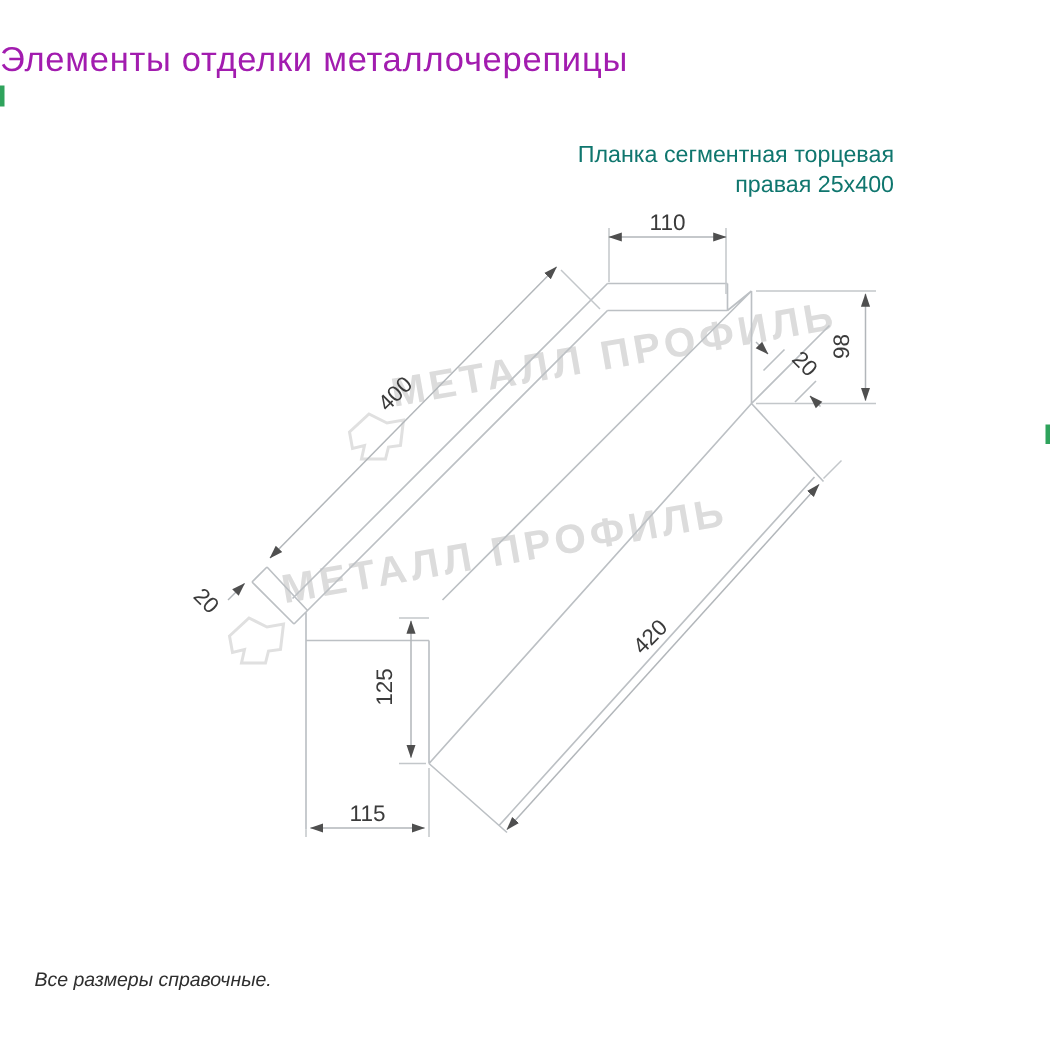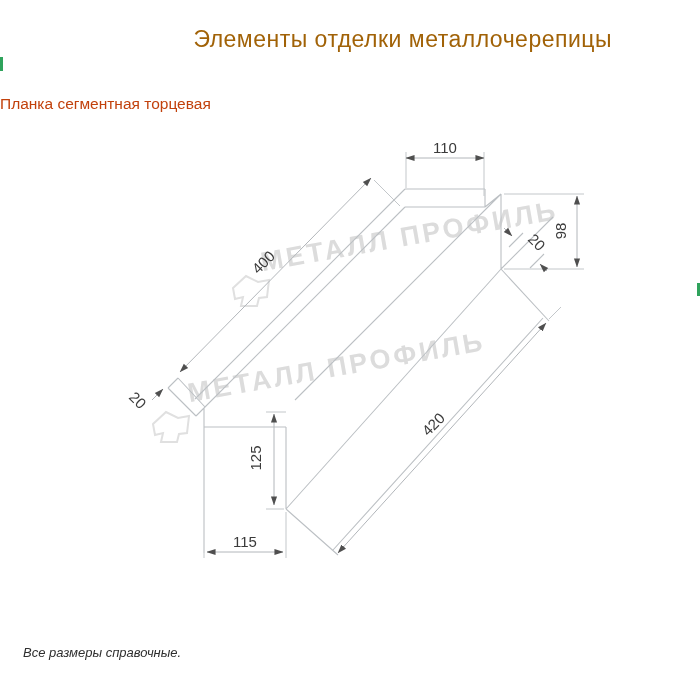--- a/index.html
+++ b/index.html
@@ -1,21 +1,21 @@
 <!DOCTYPE html>
 <html><head>
 <meta charset="utf-8">
 <style>
   html,body{margin:0;padding:0;background:#ffffff;}
   .page{position:relative;width:700px;height:700px;background:#ffffff;overflow:hidden;
         font-family:"Liberation Sans",sans-serif;}
-  .title{position:absolute;top:26px;left:0;width:612px;text-align:right;
-         font-size:23px;color:#a16207;letter-spacing:.5px;}
-  .subtitle{position:absolute;top:94px;left:0;width:596px;text-align:left;
-            font-size:15.5px;line-height:19.5px;color:#c2410c;}
+  .title{position:absolute;top:26px;left:0;width:612px;text-align:left;
+         font-size:23px;color:#a21caf;letter-spacing:.5px;}
+  .subtitle{position:absolute;top:94px;left:0;width:596px;text-align:right;
+            font-size:15.5px;line-height:19.5px;color:#0f766e;}
   .footer{position:absolute;top:643px;left:23px;font-size:13px;line-height:20px;color:#2e2e2e;font-style:italic;}
   svg.drawing{position:absolute;top:0;left:0;}
   .part{fill:none;stroke:#bcc0c4;stroke-width:1.1;}
   .dimline{fill:none;stroke:#b2b6ba;stroke-width:1;}
   .extline{fill:none;stroke:#c3c7ca;stroke-width:1;}
   .dimtext{fill:#3b3b3b;font-size:15px;font-family:"Liberation Sans",sans-serif;}
   .wm-text{fill:#dcdcdc;font-size:27px;font-weight:600;letter-spacing:3px;
            font-family:"Liberation Sans",sans-serif;}
   .wm-logo{fill:none;stroke:#e0e0e0;stroke-width:2;}
   .edge-tick{position:absolute;background:#2fa35c;}
@@ -24,20 +24,21 @@
 </style>
 </head>
 <body>
 
 <div class="page">
 
   <div class="title">Элементы отделки металлочерепицы</div>
 
   <div class="subtitle">
     <div>Планка сегментная торцевая</div>
+    <div>правая 25х400</div>
   </div>
 
   <svg class="drawing" width="700" height="700" viewBox="0 0 700 700">
     <defs>
       <marker id="arr" viewBox="0 0 10 10" refX="9.5" refY="5" markerWidth="9" markerHeight="9" orient="auto-start-reverse">
         <path d="M0,1.6 L10,5 L0,8.4 Z" fill="#4f4f4f"></path>
       </marker>
     </defs>
 
     <g>

